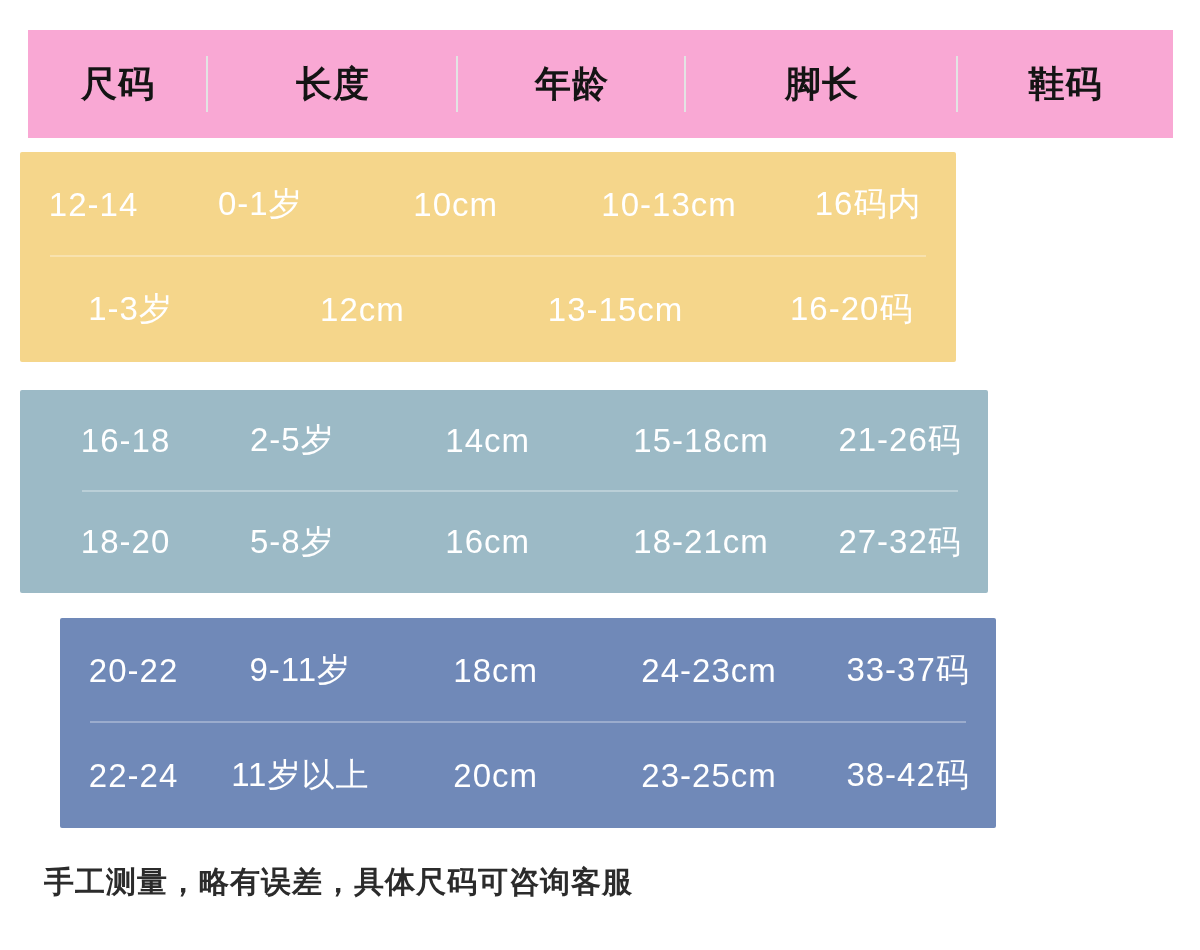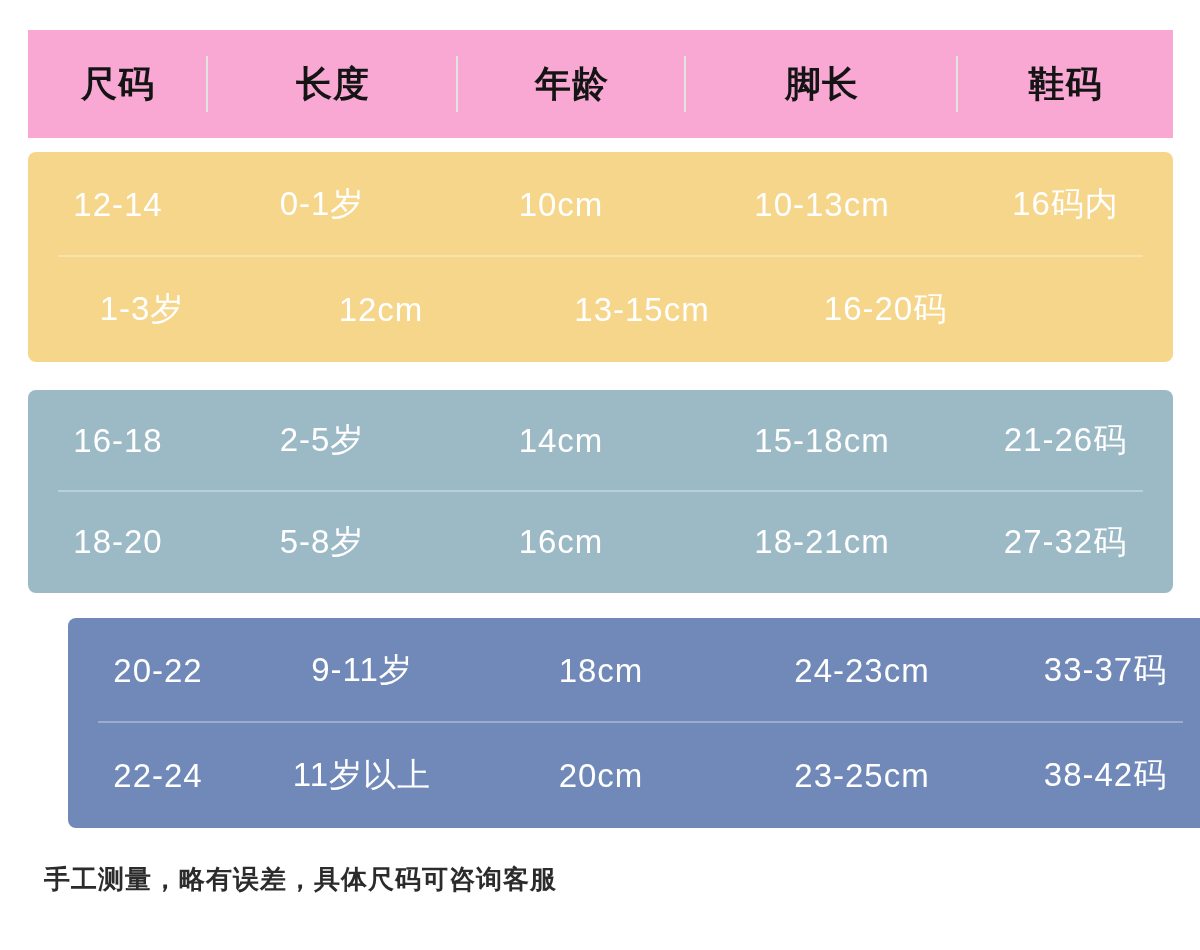--- a/index.html
+++ b/index.html
@@ -56,27 +56,27 @@
   
   .c0 { width: 180px; }
   .c1 { width: 228px; }
   .c2 { width: 250px; }
   .c3 { width: 272px; }
   .c4 { width: 215px; text-align: center; }
 
   
   .block {
     position: absolute;
-    left: 28px;
-    width: 1145px;
-    border-radius: 8px;
+    left: 20px;
+    width: 936px;
+    border-radius: 2px;
     overflow: hidden;
   }
   .block-0 { top: 152px;  height: 210px; }
-  .block-1 { top: 390px;  height: 203px; }
+  .block-1 { top: 390px;  height: 203px; padding-left: 32px; }
   .block-2 { top: 618px;  height: 210px; margin-left: 40px; }
 
   .data-row {
     display: flex;
     align-items: center;
     height: 50%;
     position: relative;
   }
   .data-row .row-divider {
     position: absolute;
@@ -98,21 +98,21 @@
     font-weight: 400;
     letter-spacing: 1px;
     white-space: nowrap;
   }
 
   
   .footer-note {
     position: absolute;
     left: 44px;
     top: 862px;
-    font-size: 26px;
+    font-size: 30px;
     font-weight: bold;
     color: #2b2b2b;
     letter-spacing: 1px;
     white-space: nowrap;
   }
 </style>
 </head>
 <body>
 
 <div class="chart-wrap">

